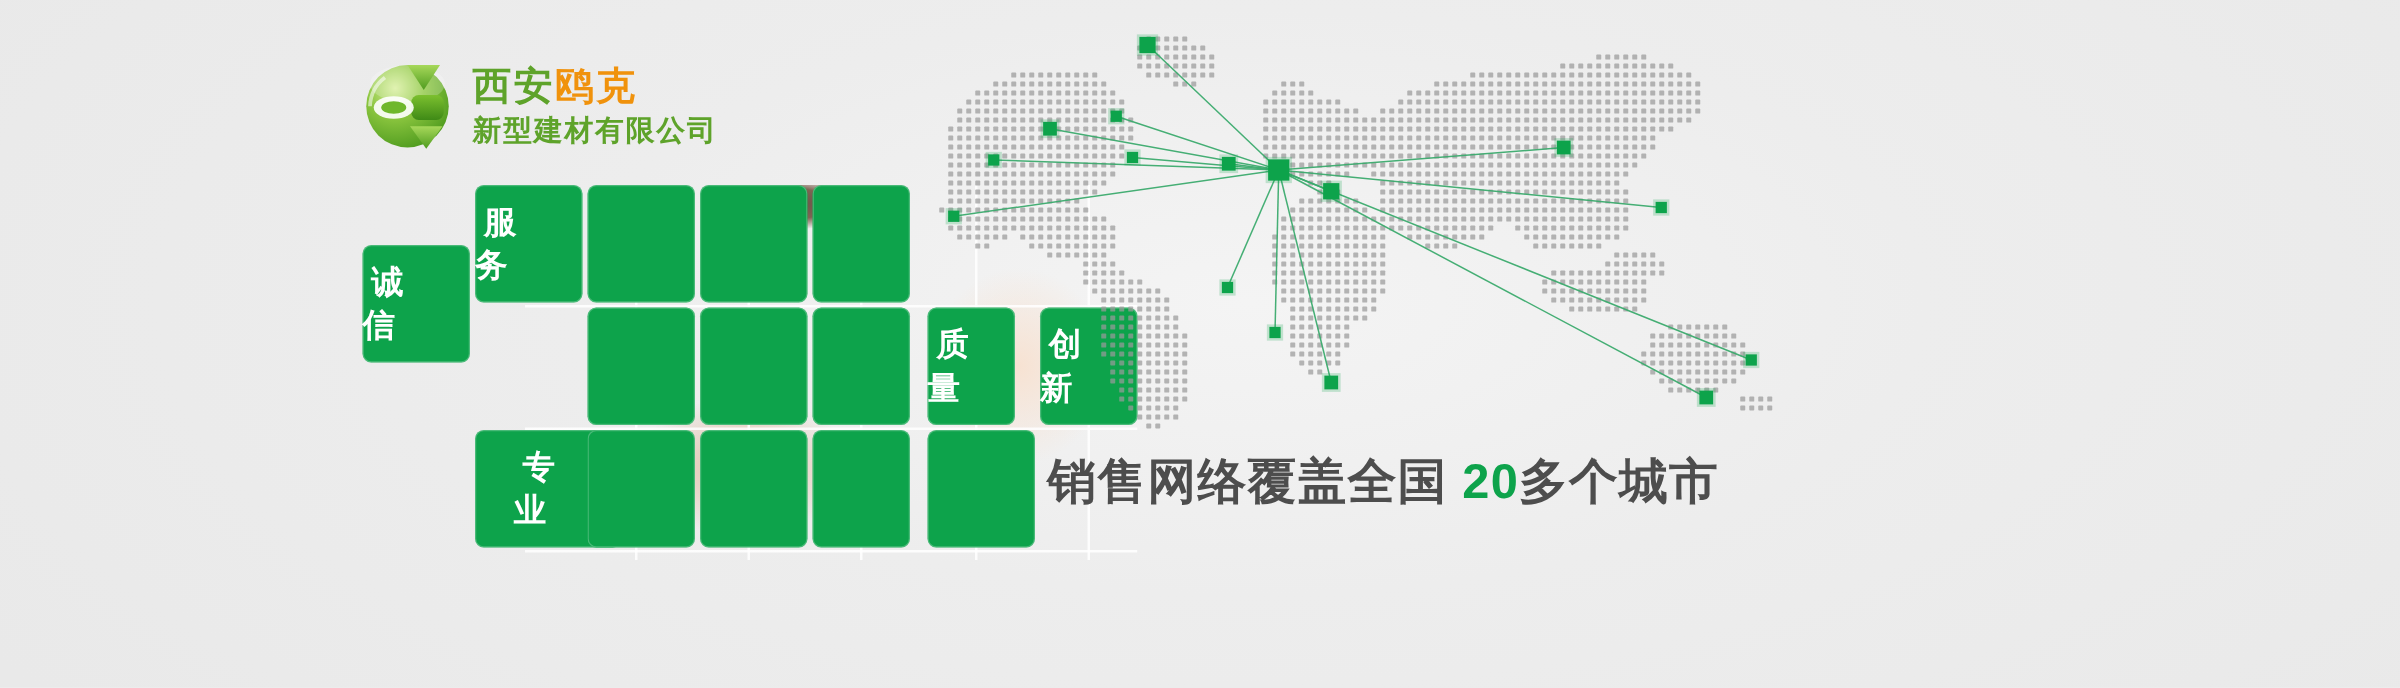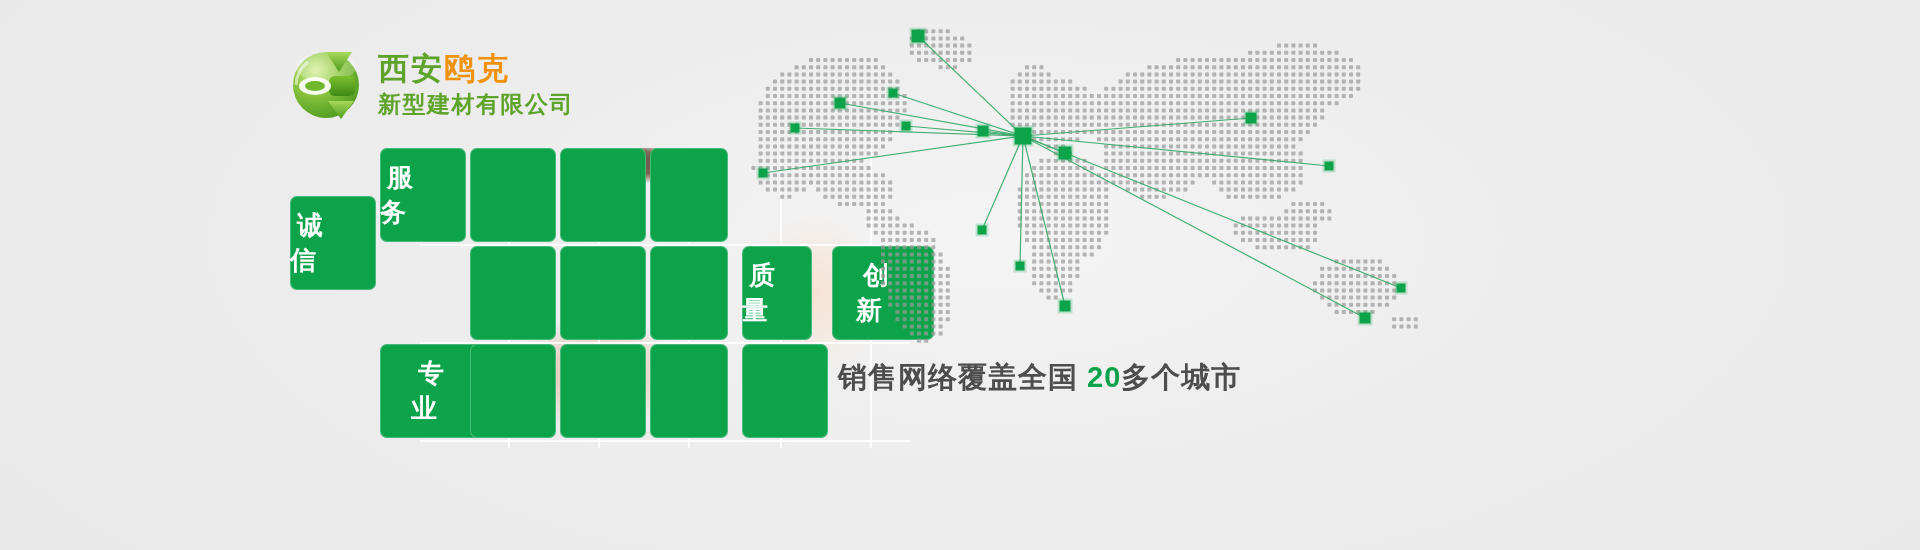--- a/index.html
+++ b/index.html
@@ -73,21 +73,21 @@
     display:flex;align-items:center;justify-content:center;
     color:#ffffff;font-weight:bold;font-size:26px;letter-spacing:7px;
     text-indent:7px;
     box-shadow:0 0 0 1px rgba(255,255,255,.25) inset;
   }
   .tile.blank{font-size:0;}
 
   
   .tagline{
     position:absolute;left:838px;top:358px;
-    font-size:29px;font-weight:bold;color:#4d4d4d;letter-spacing:1px;white-space:nowrap;
+    font-size:39px;font-weight:bold;color:#4d4d4d;letter-spacing:1px;white-space:nowrap;
   }
   .tagline .hl{color:#0da34b;}
 
   
   .map{position:absolute;left:735px;top:18px;width:700px;height:330px;}
   .map svg{display:block;width:700px;height:330px;}
 </style>
 </head>
 <body>
 
@@ -153,21 +153,21 @@
     <div id="tiles">
         <div class="tile" style="left: 0px; top: 0px; width: 86px; height: 94px; margin-top: 48px;">诚 信</div>
         <div class="tile" style="left: 90px; top: 0px; width: 86px; height: 94px;">服 务</div>
         <div class="tile blank" style="left: 180px; top: 0px; width: 86px; height: 94px;"></div>
         <div class="tile blank" style="left: 270px; top: 0px; width: 86px; height: 94px;"></div>
         <div class="tile blank" style="left: 360px; top: 0px; width: 78px; height: 94px;"></div>
         <div class="tile blank" style="left: 180px; top: 98px; width: 86px; height: 94px;"></div>
         <div class="tile blank" style="left: 270px; top: 98px; width: 86px; height: 94px;"></div>
         <div class="tile blank" style="left: 360px; top: 98px; width: 78px; height: 94px;"></div>
         <div class="tile" style="left: 452px; top: 98px; width: 70px; height: 94px;">质 量</div>
-        <div class="tile" style="left: 542px; top: 98px; width: 78px; height: 94px; padding-left: 24px;">创 新</div>
+        <div class="tile" style="left: 542px; top: 98px; width: 78px; height: 94px;">创 新</div>
         <div class="tile" style="left: 90px; top: 196px; width: 86px; height: 94px; padding-left: 31px;">专 业</div>
         <div class="tile blank" style="left: 180px; top: 196px; width: 86px; height: 94px;"></div>
         <div class="tile blank" style="left: 270px; top: 196px; width: 86px; height: 94px;"></div>
         <div class="tile blank" style="left: 360px; top: 196px; width: 78px; height: 94px;"></div>
         <div class="tile blank" style="left: 452px; top: 196px; width: 86px; height: 94px;"></div>
       </div>
   </div>
 
   <div class="tagline">
     <span>销售网络覆盖全国 </span><span class="hl">20</span><span>多个城市</span>

